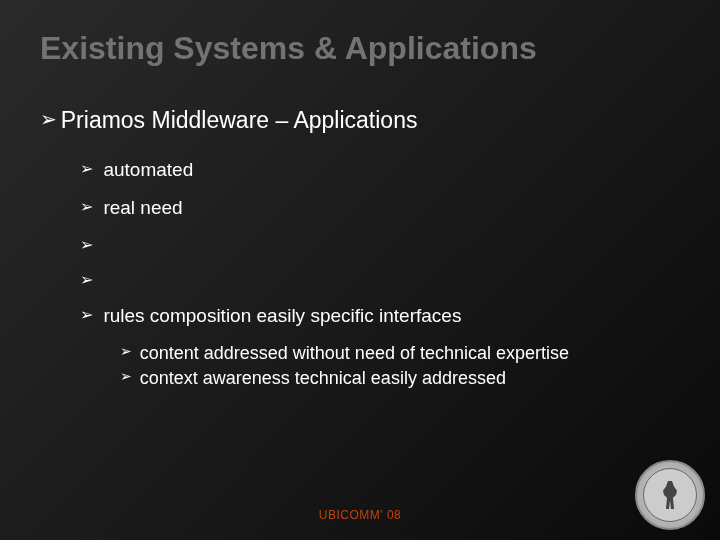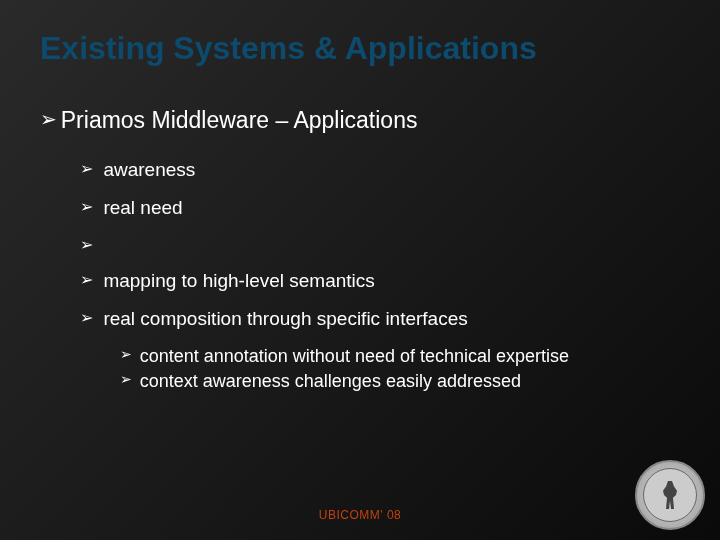--- a/index.html
+++ b/index.html
@@ -14,21 +14,21 @@
       font-family: Arial, sans-serif;
       position: relative;
       overflow: hidden;
     }
     .slide {
       padding: 30px 40px;
       height: 100%;
       position: relative;
     }
     .title {
-      color: #0c4a6e;
+      color: #737373;
       font-size: 32px;
       font-weight: bold;
       margin-bottom: 40px;
     }
     .main-bullet {
       color: #ffffff;
       font-size: 23px;
       margin-bottom: 25px;
       display: flex;
       align-items: flex-start;
@@ -112,50 +112,49 @@
 <div class="slide">
   <h1 class="title">Existing Systems &amp; Applications</h1>
 
   <div class="main-bullet">
     <span class="arrow">➢</span>
     <span>Priamos Middleware – Applications</span>
   </div>
 
   <div class="sub-bullet">
     <span class="arrow">➢</span>
-    <span>awareness</span>
+    <span>automated</span>
   </div>
 
   <div class="sub-bullet">
     <span class="arrow">➢</span>
     <span>real need</span>
   </div>
 
   <div class="sub-bullet">
     <span class="arrow">➢</span>
   </div>
 
   <div class="sub-bullet">
     <span class="arrow">➢</span>
-    <span>mapping to high-level semantics</span>
   </div>
 
   <div class="sub-bullet">
     <span class="arrow">➢</span>
-    <span>real composition through specific interfaces</span>
+    <span>rules composition easily specific interfaces</span>
   </div>
 
   <div class="sub-sub-bullet">
     <span class="arrow">➢</span>
-    <span>content annotation without need of technical expertise</span>
+    <span>content addressed without need of technical expertise</span>
   </div>
 
   <div class="sub-sub-bullet">
     <span class="arrow">➢</span>
-    <span>context awareness challenges easily addressed</span>
+    <span>context awareness technical easily addressed</span>
   </div>
 
   <div class="footer">UBICOMM' 08</div>
 
   <div class="seal">
     <div class="seal-inner">
       <div class="seal-figure"></div>
     </div>
   </div>
 </div>

